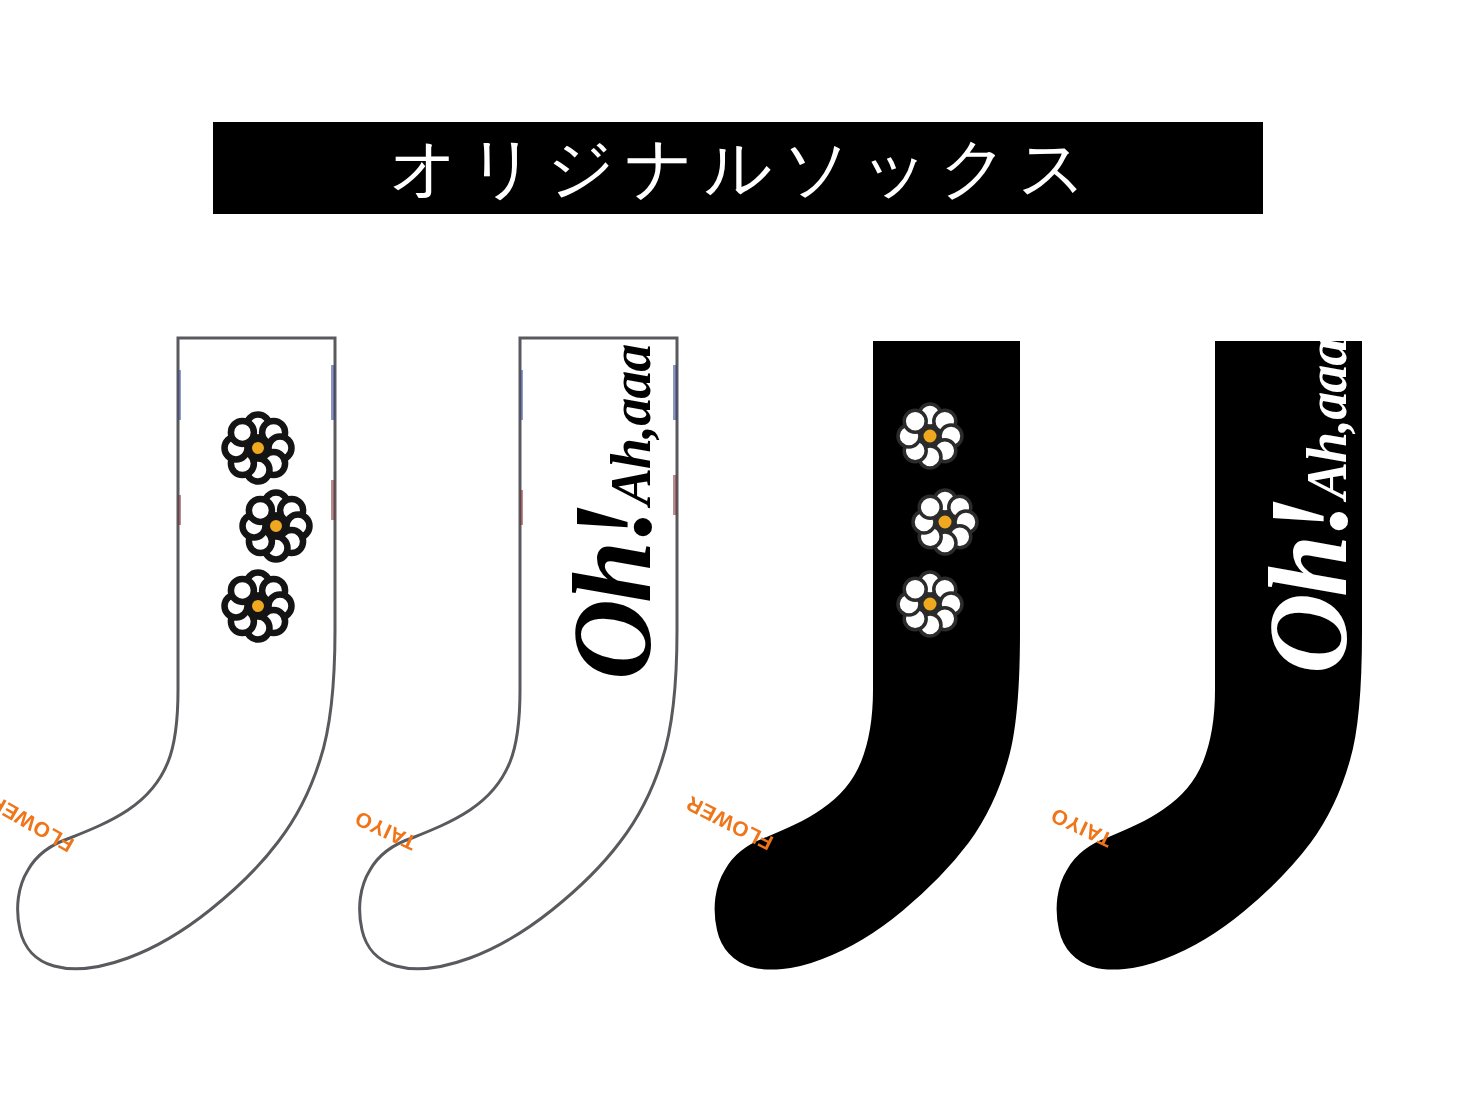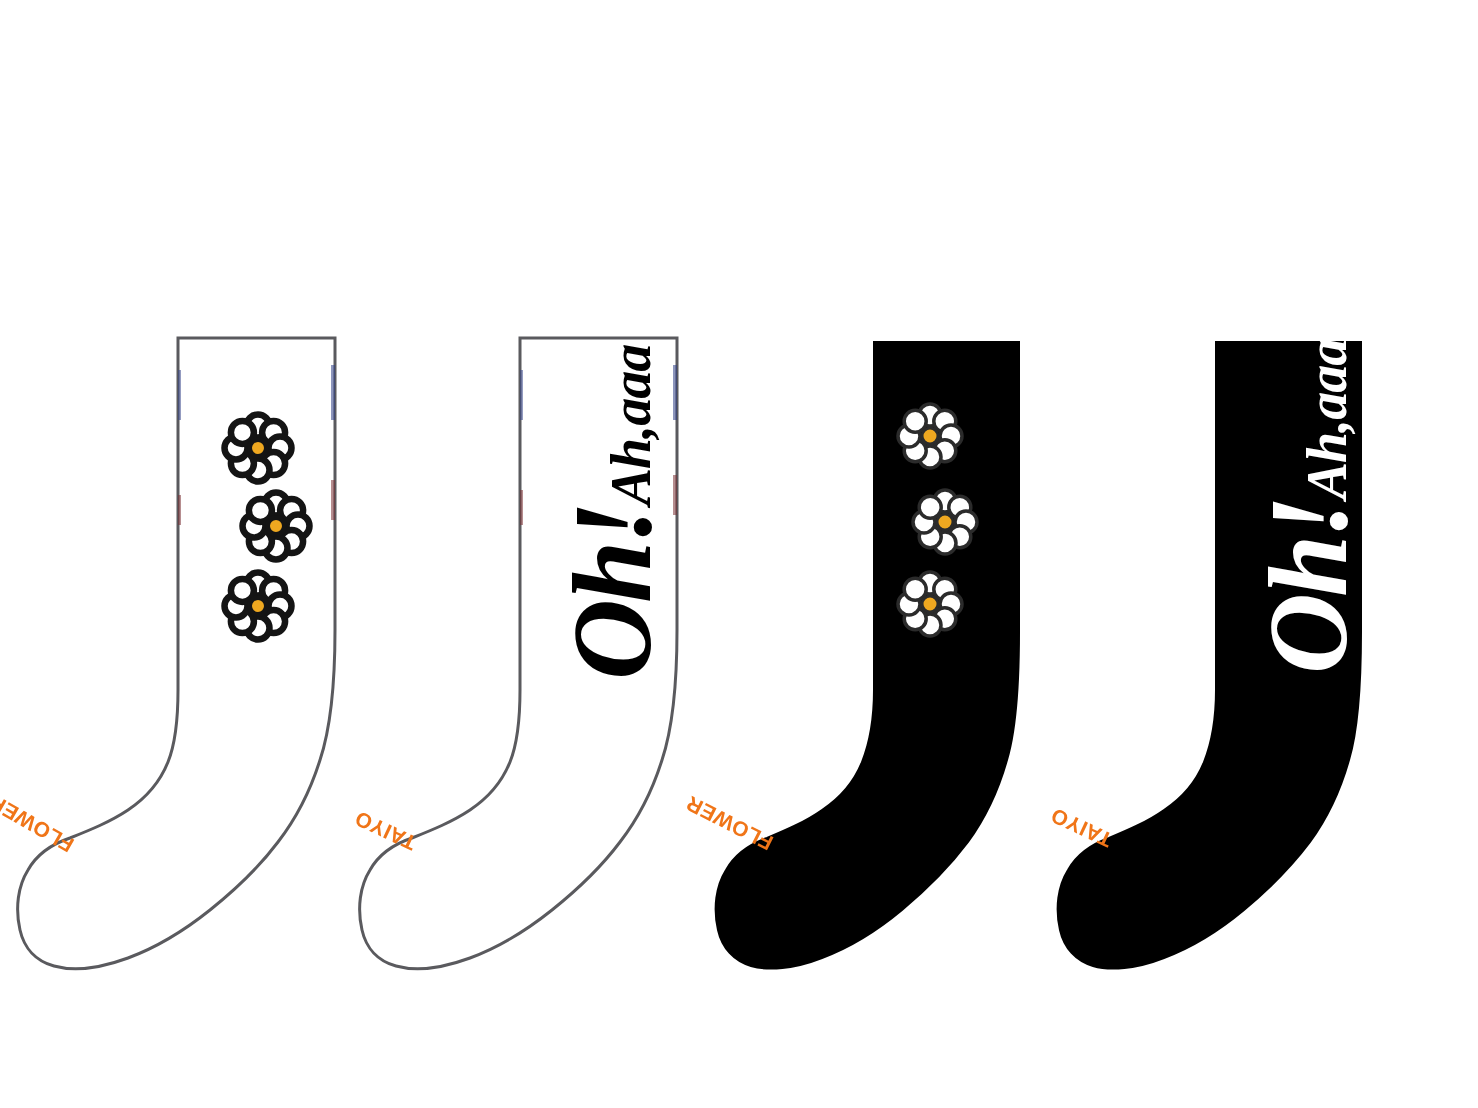--- a/index.html
+++ b/index.html
@@ -92,20 +92,23 @@
     font-style: italic;
     font-weight: bold;
     letter-spacing: -1px;
   }
 </style>
 </head>
 <body>
 
 <div id="page">
 
+  <div class="title-banner">
+    <span class="title-text">オリジナルソックス</span>
+  </div>
 
   <div class="socks-row">
 
     <div class="sock" style="left:10px; top:330px;">
       <svg width="360" height="680" viewBox="0 0 360 680">
         <defs>
           <clipPath id="clip1">
             <path d="M168,8 L325,8 L325,300 C325,360 320,400 310,430
                      C300,462 285,490 268,512
                      C250,536 225,560 200,580

